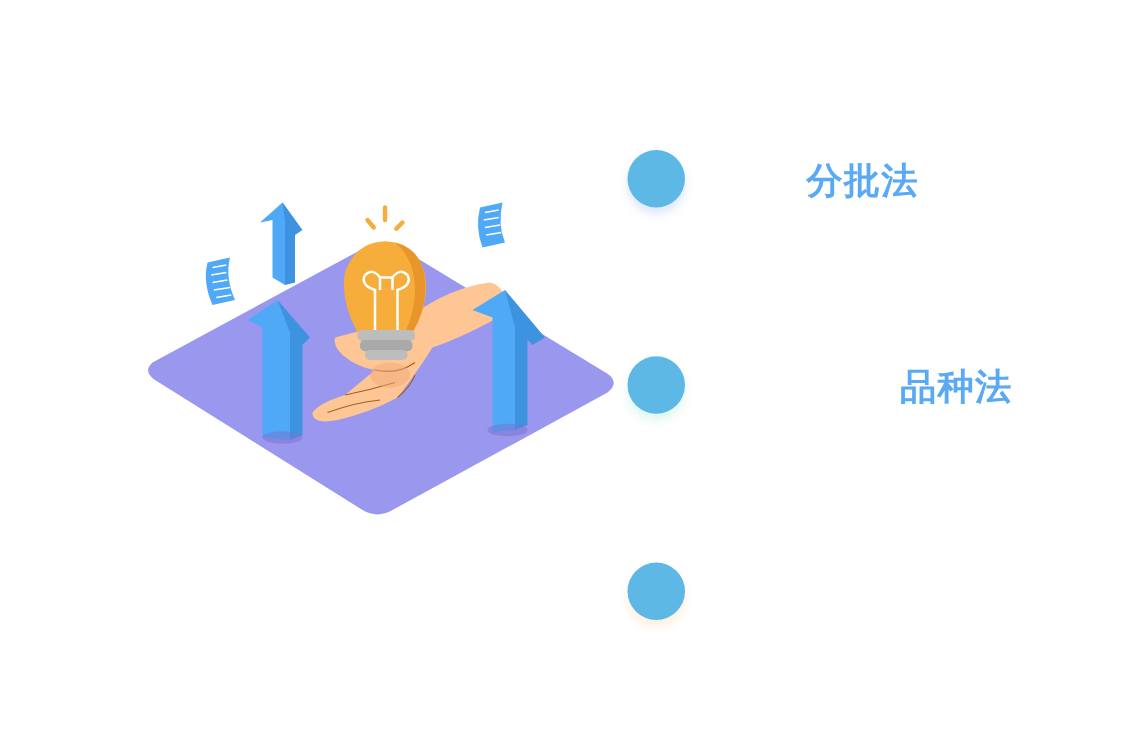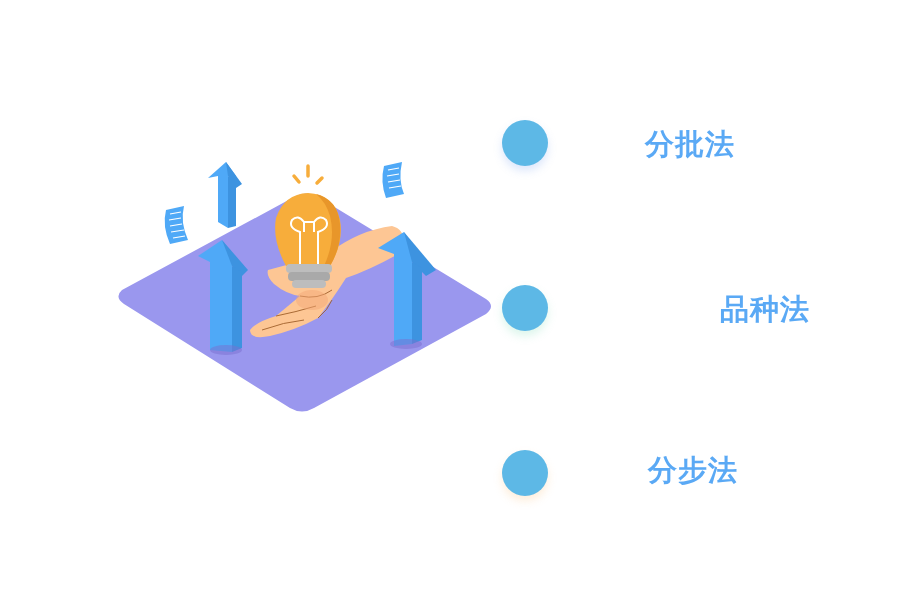--- a/index.html
+++ b/index.html
@@ -147,16 +147,15 @@
       <rect x="292" y="280" width="34" height="8" rx="4" fill="#bdbdbd"></rect>
     </g>
   </svg>
 
   <div class="dot d1"></div>
   <div class="dot d2"></div>
   <div class="dot d3"></div>
 
   <div class="label l1">分批法</div>
   <div class="label l2">品种法</div>
-  <div class="label l3">分步法</div>
 
 
 </div>
 
 </body></html>

